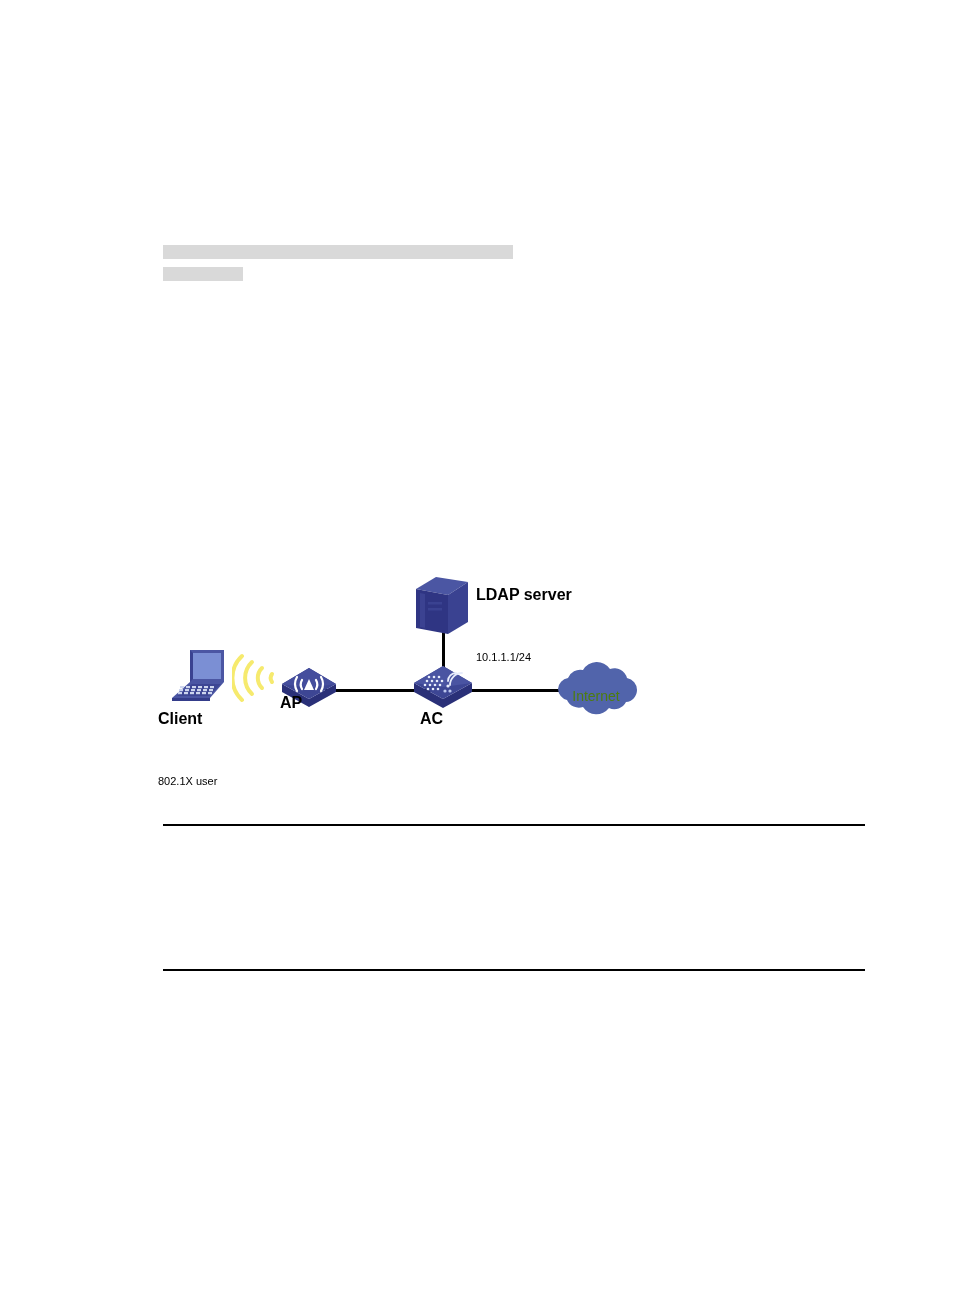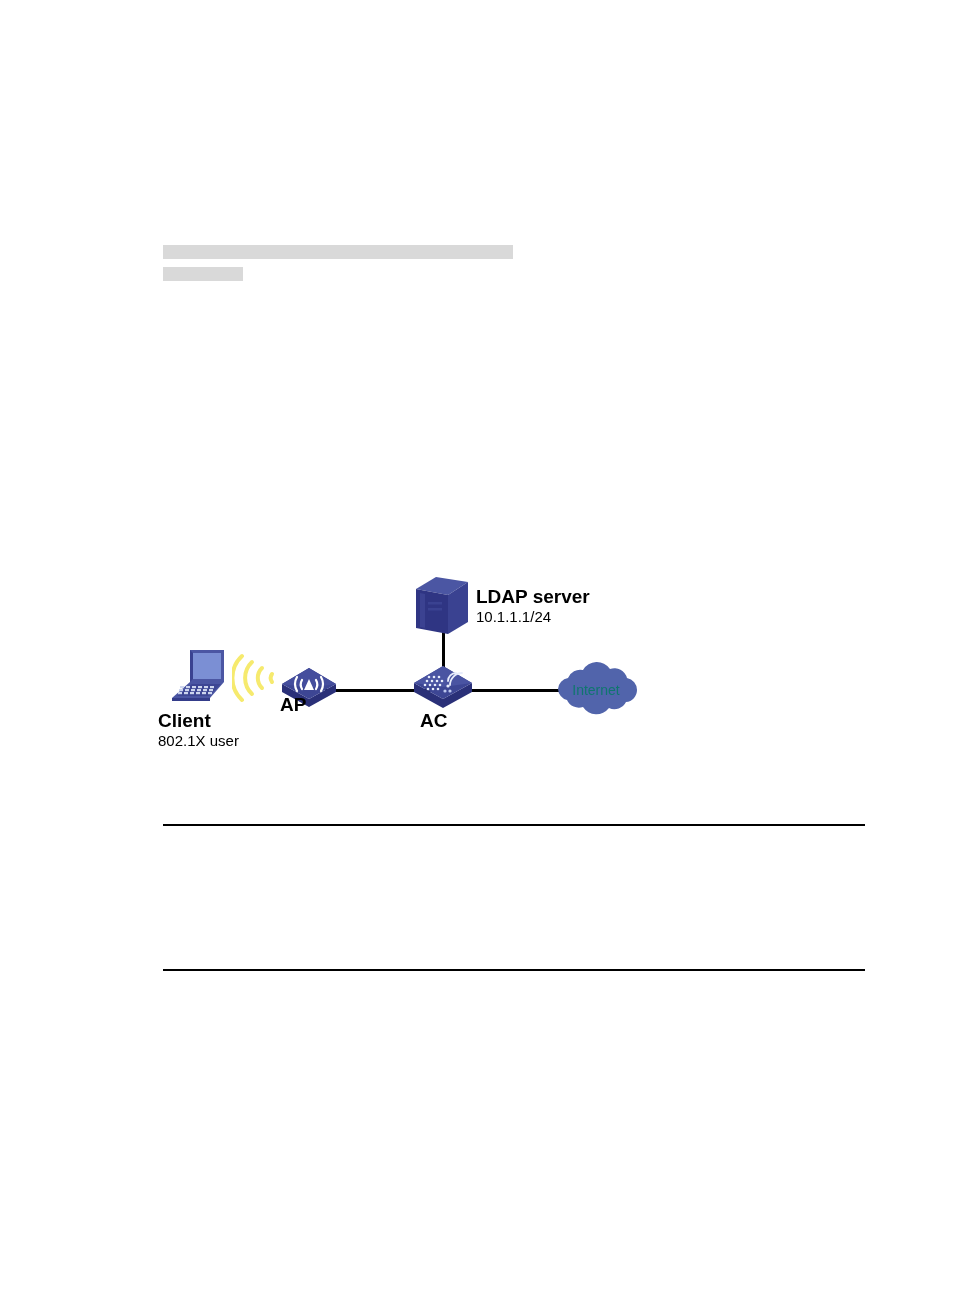--- a/index.html
+++ b/index.html
@@ -55,38 +55,39 @@
 
   
   .label {
     position: absolute;
     text-align: left;
     line-height: 1.15;
     white-space: nowrap;
   }
   .label .primary {
     font-weight: bold;
-    font-size: 19px;
+    font-size: 16px;
     display: block;
   }
   .label .secondary {
     font-weight: normal;
-    font-size: 15px;
+    font-size: 11px;
     display: block;
+    margin-top: 47px;
   }
   .label-left { text-align: left; }
 
   
   #internet-cloud-label {
     position: absolute;
     width: 100%;
     text-align: center;
-    top: 22px;
+    top: 28px;
     font-size: 14px;
-    color: #0f766e;
+    color: #4d7c0f;
   }
 </style>
 </head>
 <body>
 
 <div class="redaction" id="redaction-line-1"></div>
 <div class="redaction" id="redaction-line-2"></div>
 
 <div class="hrule" id="rule-top"></div>
 <div class="hrule" id="rule-bottom"></div>

